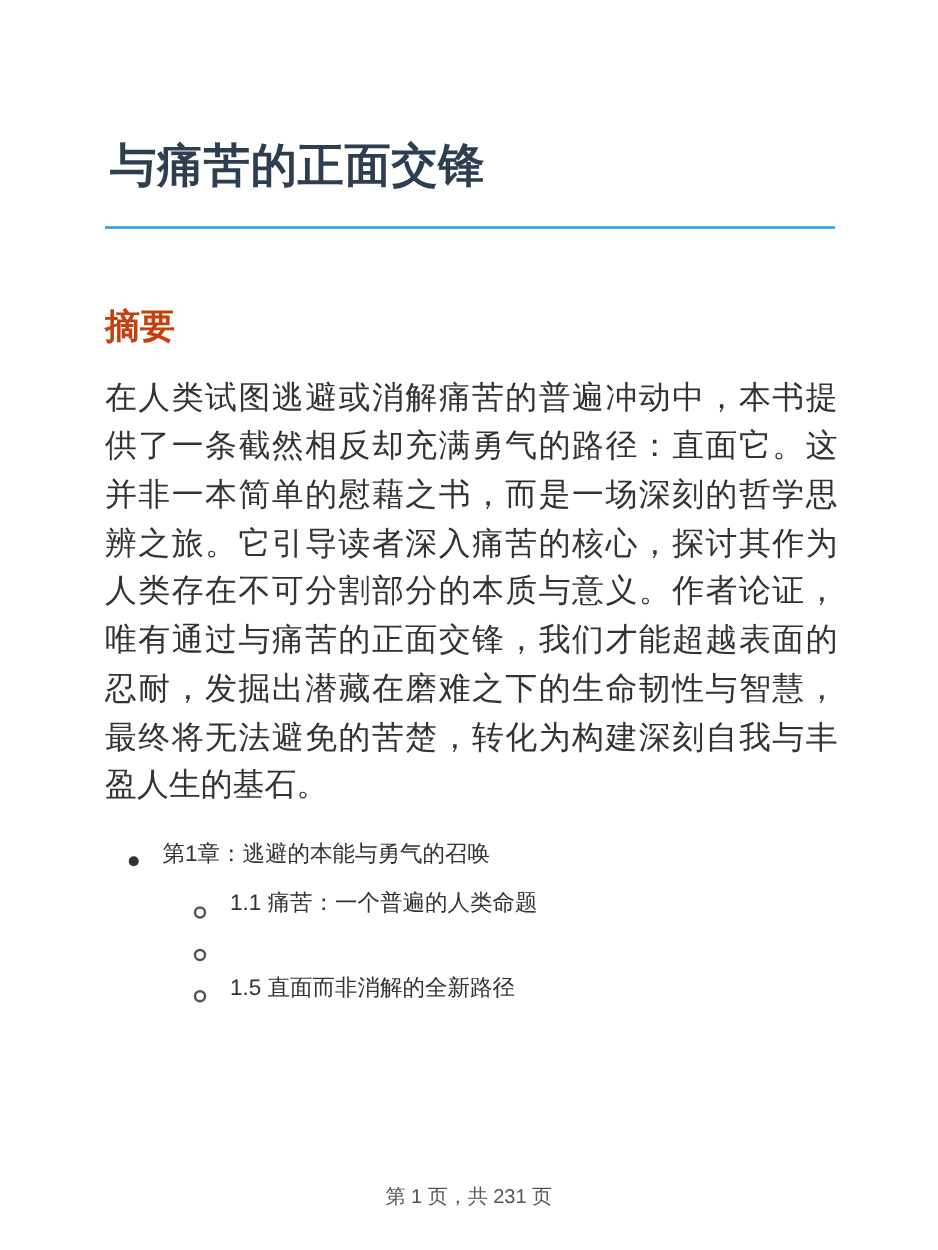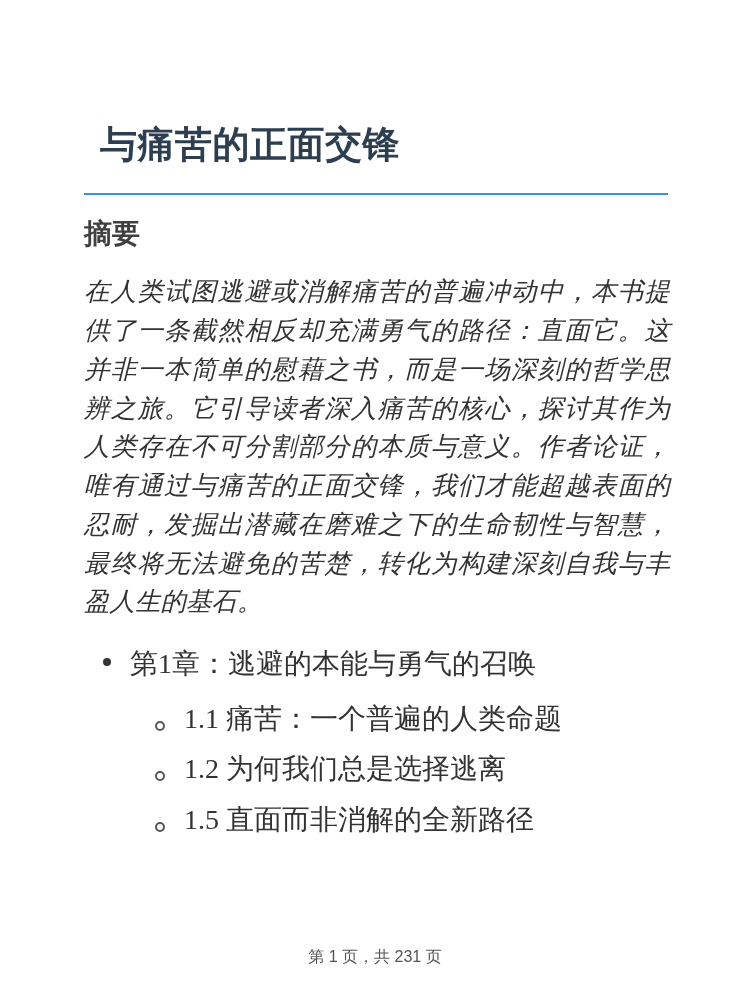--- a/index.html
+++ b/index.html
@@ -10,58 +10,56 @@
     font-family: "Liberation Sans", "DejaVu Sans", sans-serif;
     color: #333333;
     overflow: hidden;
   }
   .page {
     position: relative;
     width: 750px; height: 1000px;
     padding: 106px 82px 0 84px;
   }
   .doc-title {
-    margin: 16px;
+    margin: 4px;
     font-size: 37px;
     font-weight: 700;
     line-height: 1.25;
     color: #2c3e50;
     letter-spacing: 0.5px;
   }
   .title-divider {
     margin-top: 25px;
     width: 584px;
     height: 0;
     border-top: 2px solid #3498db;
   }
   .section-heading {
-    margin: 21px 0 0 0;
+    margin: 60px 0 0 0;
     font-size: 28px;
     font-weight: 700;
     line-height: 1.25;
-    color: #404040;
+    color: #c2410c;
   }
   .abstract-body {
     margin: 21px 0 0 0;
     width: 586px;
     font-size: 25.5px;
     line-height: 1.52;
     color: #333333;
     text-align: justify;
     text-justify: inter-ideograph;
-    font-style: italic;
   }
   .toc-list {
     margin: 22px 0 0 0;
     padding: 0;
     list-style: none;
-    font-size: 28px;
+    font-size: 18px;
     line-height: 1.52;
     color: #333333;
-    font-family: Liberation Serif, serif;
   }
   .toc-item { display: flex; align-items: flex-start; }
   .bullet-disc {
     flex: 0 0 auto;
     width: 8px; height: 8px;
     margin: 15px 19px 0 19px;
     border-radius: 50%;
     background: #333333;
   }
   .toc-sublist {
@@ -106,21 +104,20 @@
       <span>第1章：逃避的本能与勇气的召唤</span>
     </li>
     <li>
       <ul class="toc-sublist">
         <li class="toc-subitem">
           <span class="bullet-circle"></span>
           <span>1.1 痛苦：一个普遍的人类命题</span>
         </li>
         <li class="toc-subitem">
           <span class="bullet-circle"></span>
-          <span>1.2 为何我们总是选择逃离</span>
         </li>
         <li class="toc-subitem">
           <span class="bullet-circle"></span>
           <span>1.5 直面而非消解的全新路径</span>
         </li>
       </ul>
     </li>
   </ul>
 
   <div class="page-footer">第 1 页，共 231 页</div>

